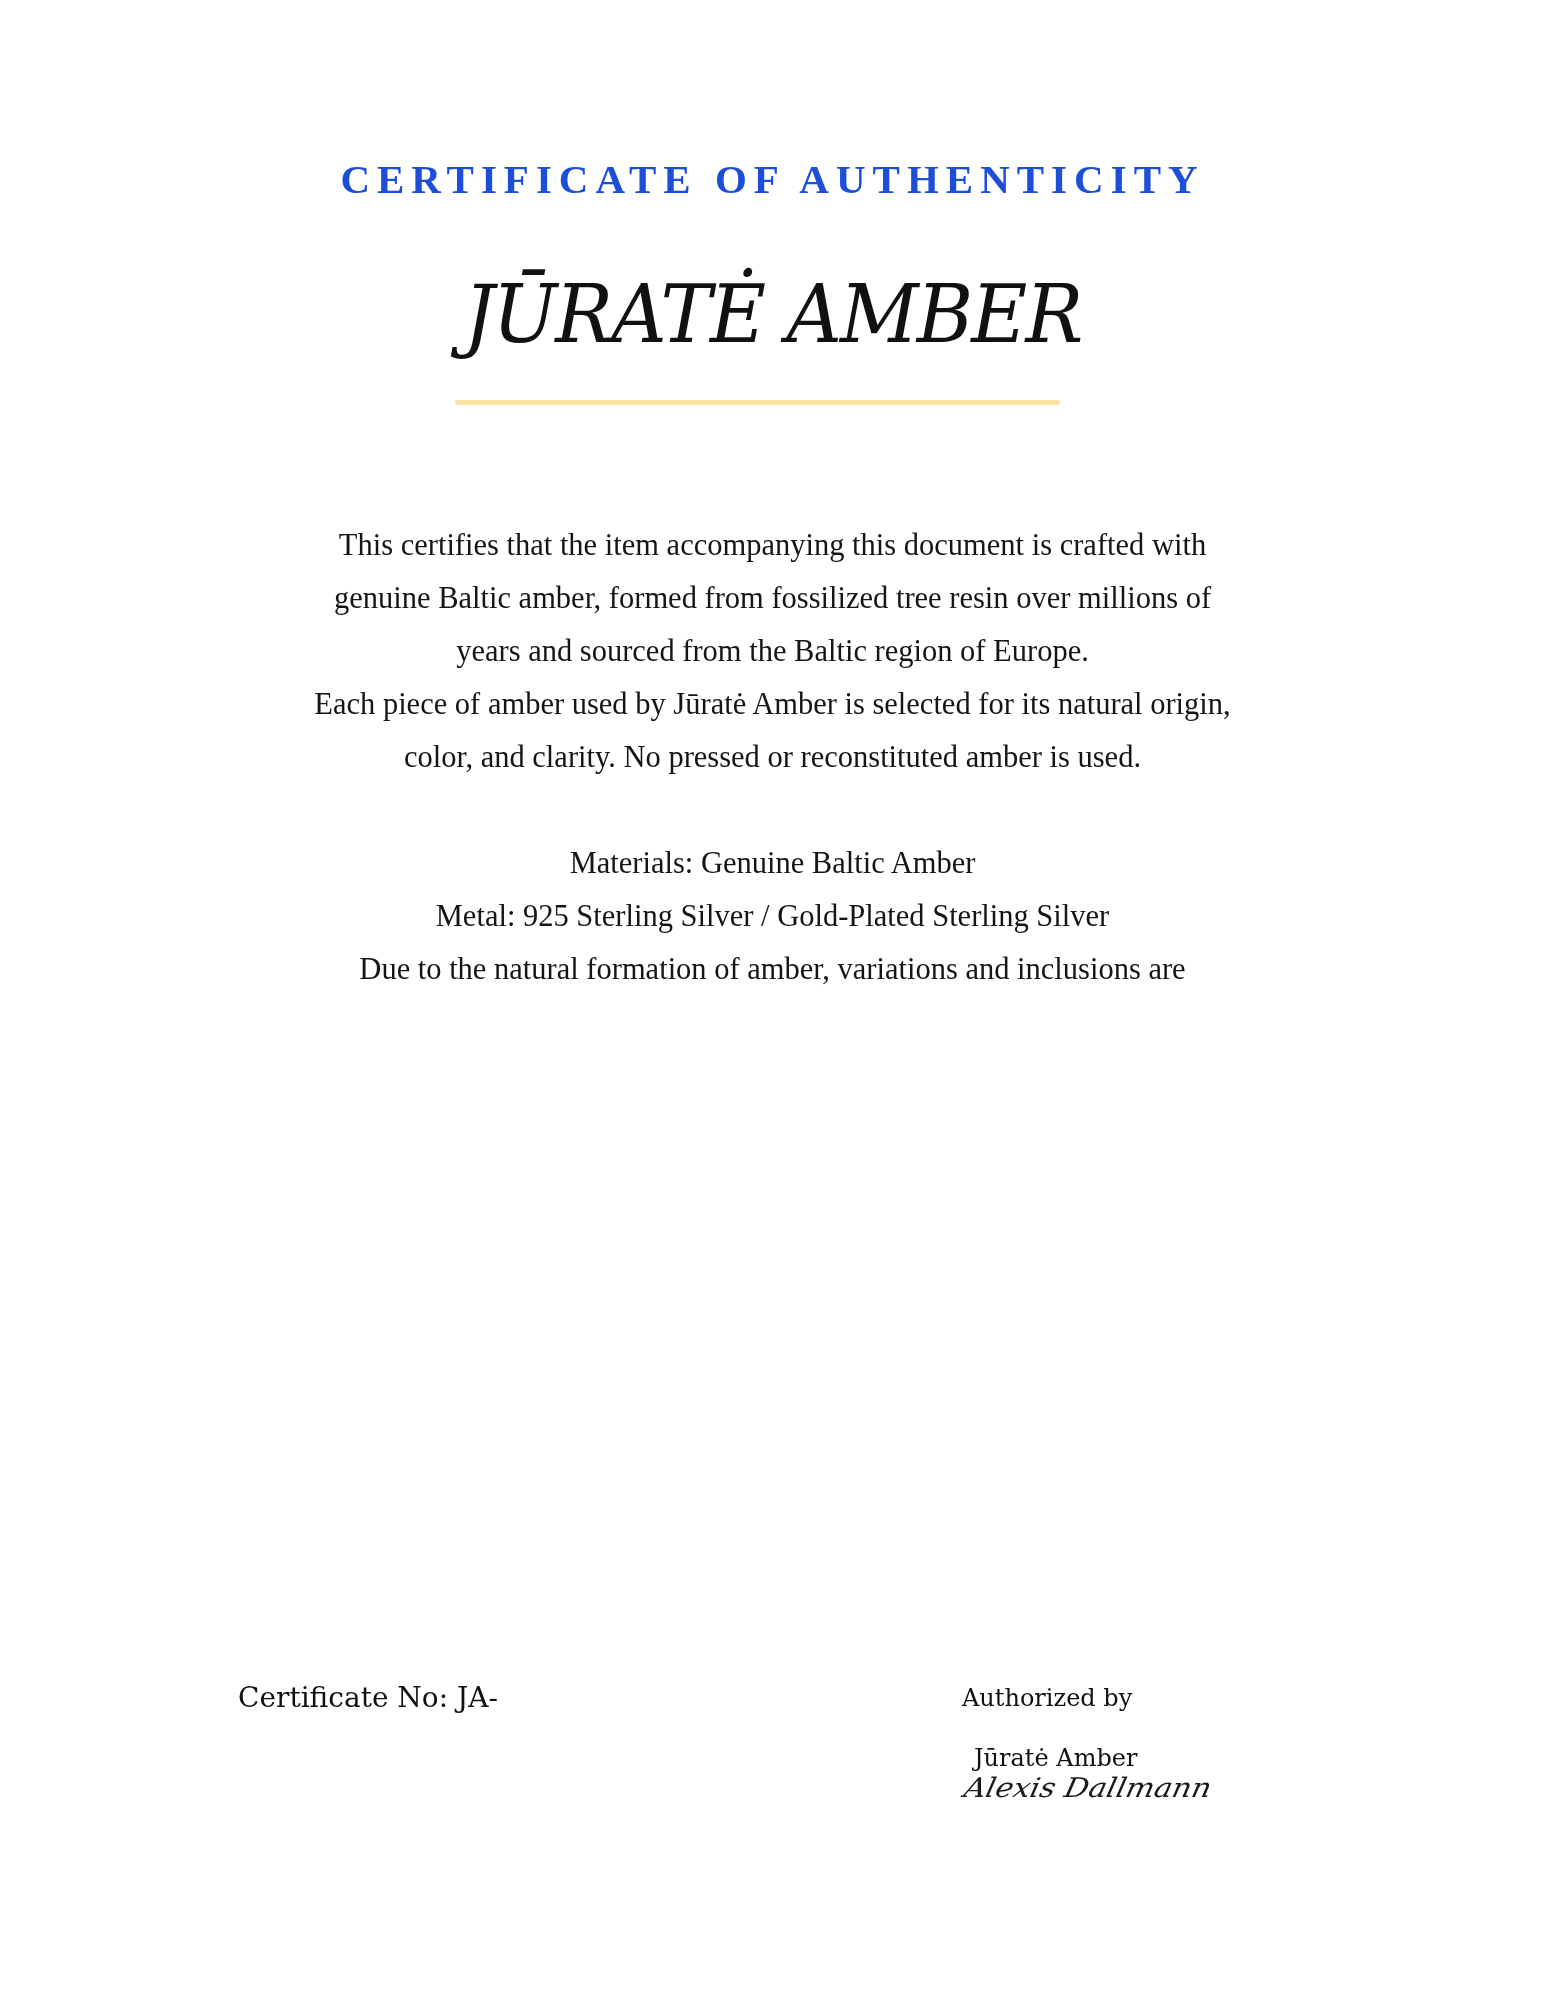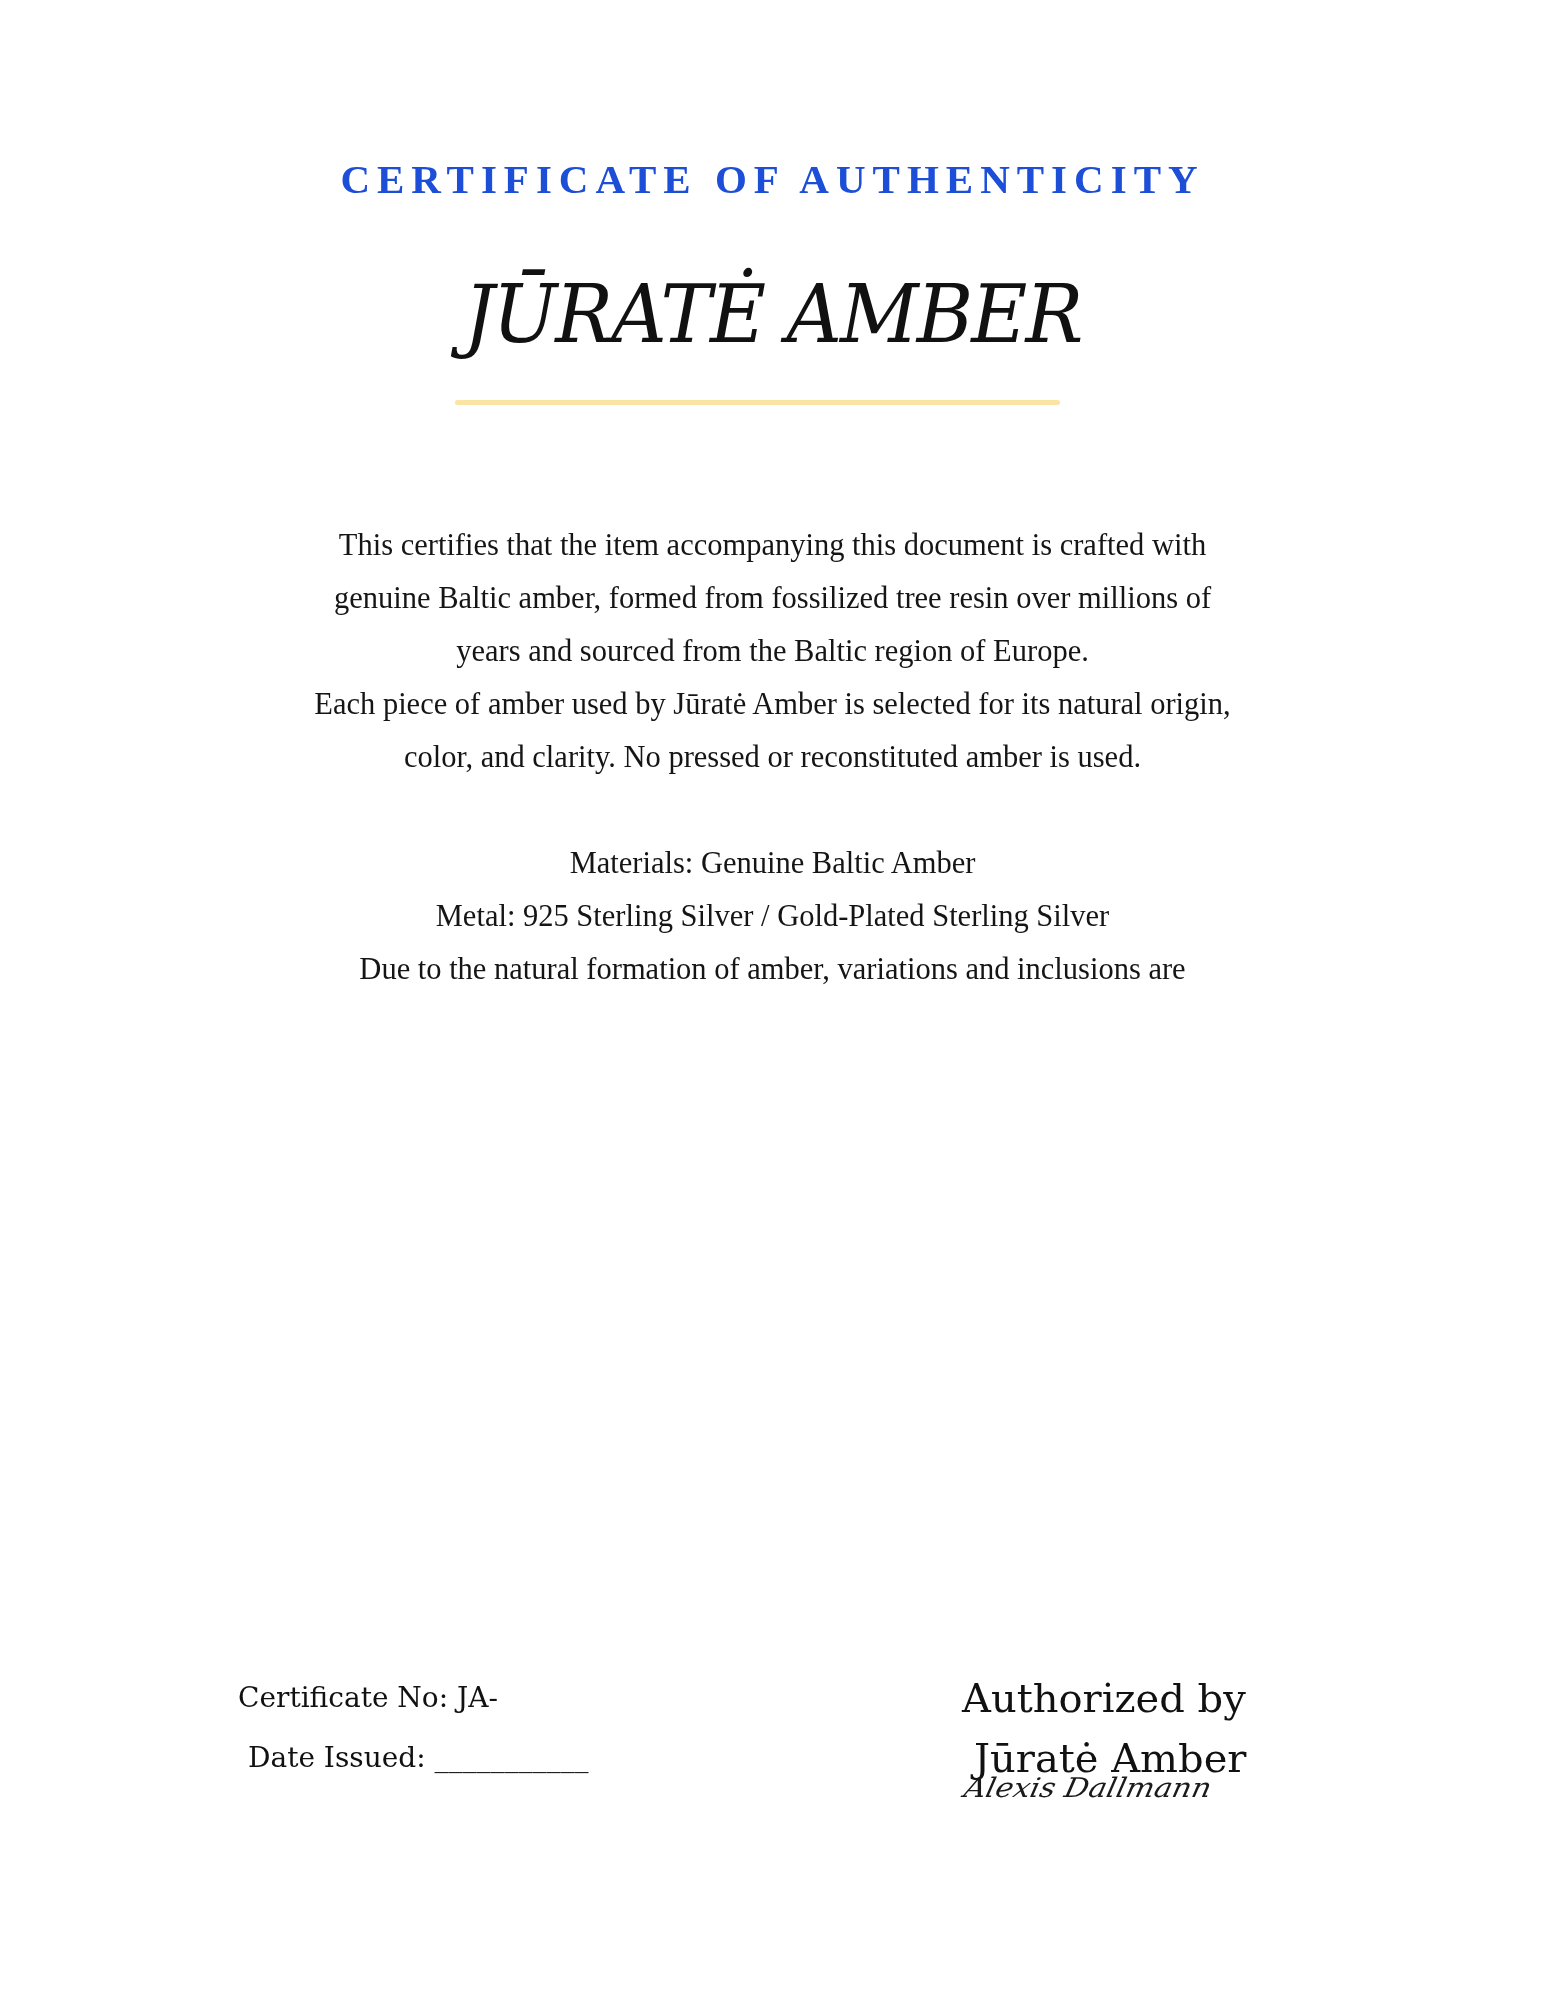--- a/index.html
+++ b/index.html
@@ -69,21 +69,21 @@
       font-size: 28px;
       line-height: 60px;
       color: #111;
     }
     .footer-left .line2 { padding-left: 10px; }
     .footer-right {
       position: absolute;
       top: 1668px;
       left: 962px;
       font-family: "DejaVu Serif", "Liberation Serif", serif;
-      font-size: 40px;
+      font-size: 24px;
       line-height: 60px;
       color: #111;
     }
     .footer-right .line2 { padding-left: 12px; }
     .signature {
       position: absolute;
       top: 1772px;
       left: 968px;
       font-family: "DejaVu Serif", "Liberation Serif", serif;
       font-style: italic;
@@ -114,21 +114,20 @@
   </div>
 
   <div class="body-text para-2">
     <span class="line">Materials: Genuine Baltic Amber</span>
     <span class="line">Metal: 925 Sterling Silver / Gold-Plated Sterling Silver</span>
     <span class="line">Due to the natural formation of amber, variations and inclusions are</span>
   </div>
 
   <div class="footer-left">
     <div class="line1">Certificate No: JA-</div>
-    <div class="line2">Date Issued: ___________</div>
   </div>
 
   <div class="footer-right">
     <div class="line1">Authorized by</div>
     <div class="line2">Jūratė Amber</div>
   </div>
 
   <div class="signature">Alexis Dallmann</div>
 
 </div>

